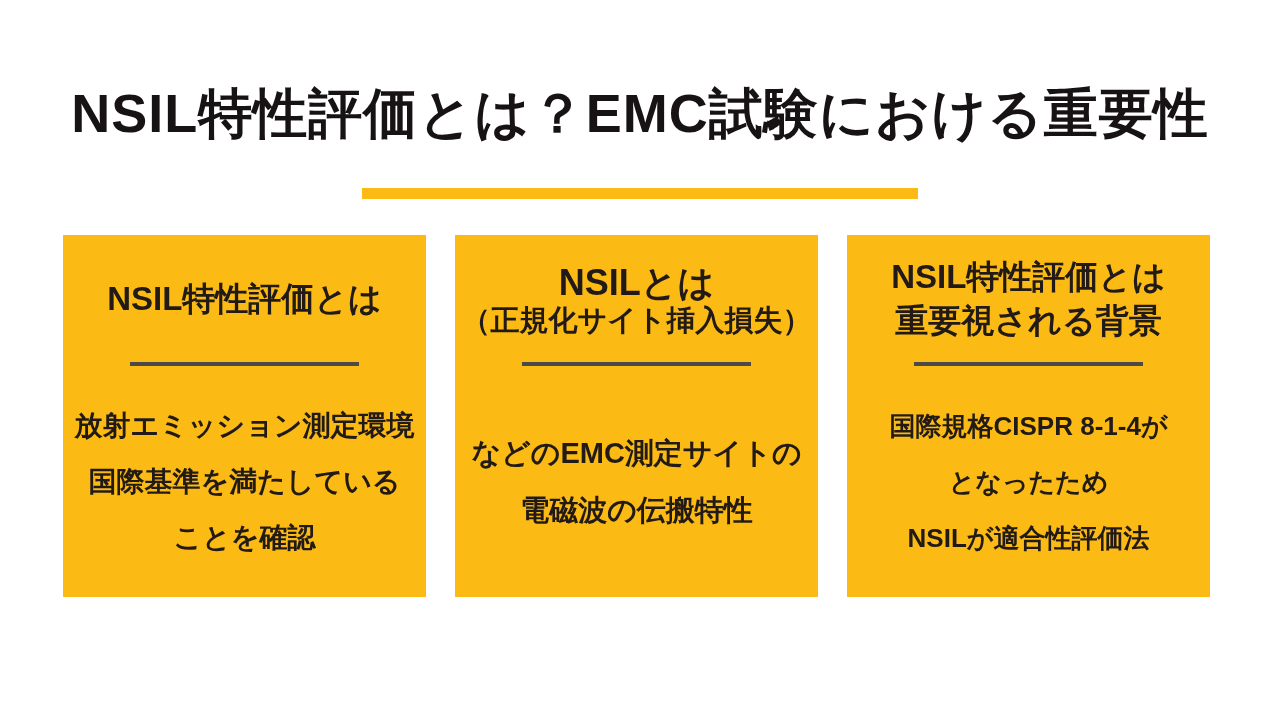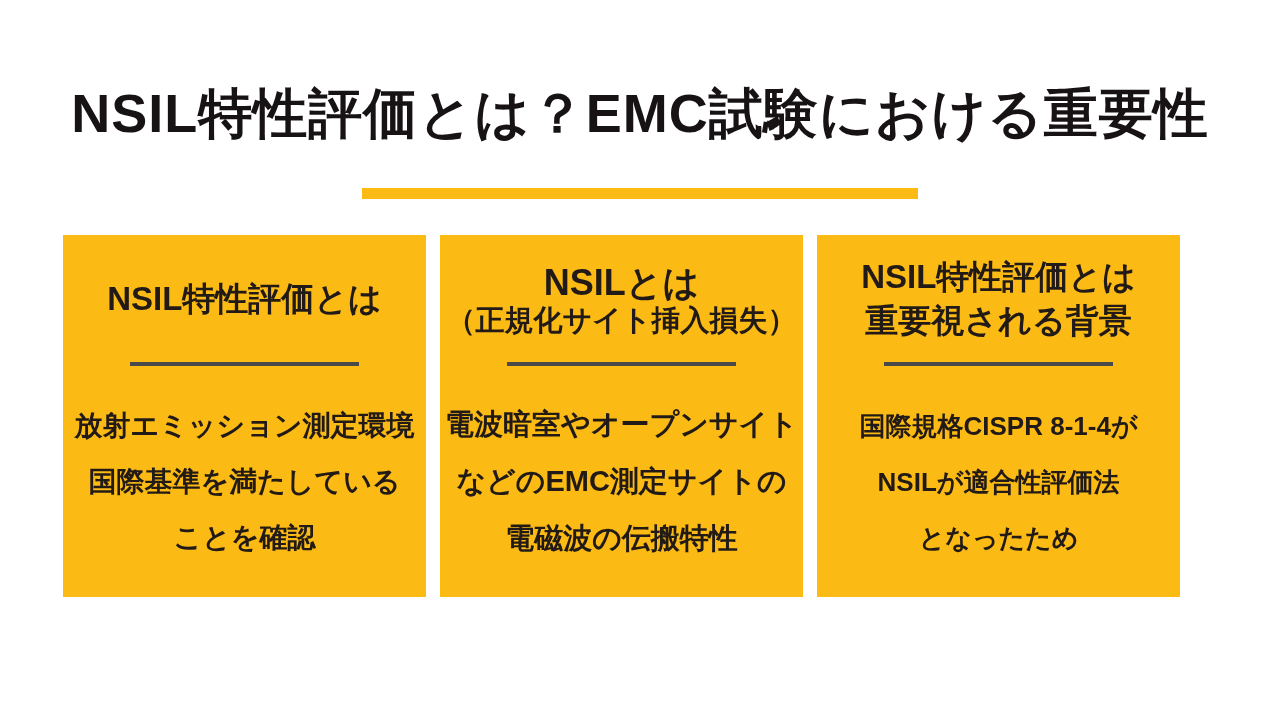--- a/index.html
+++ b/index.html
@@ -40,21 +40,21 @@
   }
 
   
   .cards {
     position: absolute;
     top: 235px;
     left: 63px;
     width: 1151px;
     height: 362px;
     display: flex;
-    gap: 14px;
+    gap: 29px;
   }
   .card {
     width: 363px;
     height: 362px;
     background: #FCBB14;
     display: flex;
     flex-direction: column;
     align-items: center;
     text-align: center;
     color: #211a16;
@@ -130,33 +130,32 @@
       </div>
     </div>
 
     <div class="card card-1">
       <div class="card-header">
         <div class="card-heading-line">NSILとは</div>
         <div class="card-subtitle">（正規化サイト挿入損失）</div>
       </div>
       <div class="card-divider"></div>
       <div class="card-body">
-        <div class="card-body-line">電波暗室やオープンサイト</div>
         <div class="card-body-line">などのEMC測定サイトの</div>
         <div class="card-body-line">電磁波の伝搬特性</div>
       </div>
     </div>
 
     <div class="card card-2">
       <div class="card-header">
         <div class="card-heading-line">NSIL特性評価とは</div>
         <div class="card-heading-line">重要視される背景</div>
       </div>
       <div class="card-divider"></div>
       <div class="card-body">
         <div class="card-body-line">国際規格CISPR 8-1-4が</div>
+        <div class="card-body-line">となったため</div>
         <div class="card-body-line">NSILが適合性評価法</div>
-        <div class="card-body-line">となったため</div>
       </div>
     </div>
 
   </div>
 </div>
 
 </body></html>

